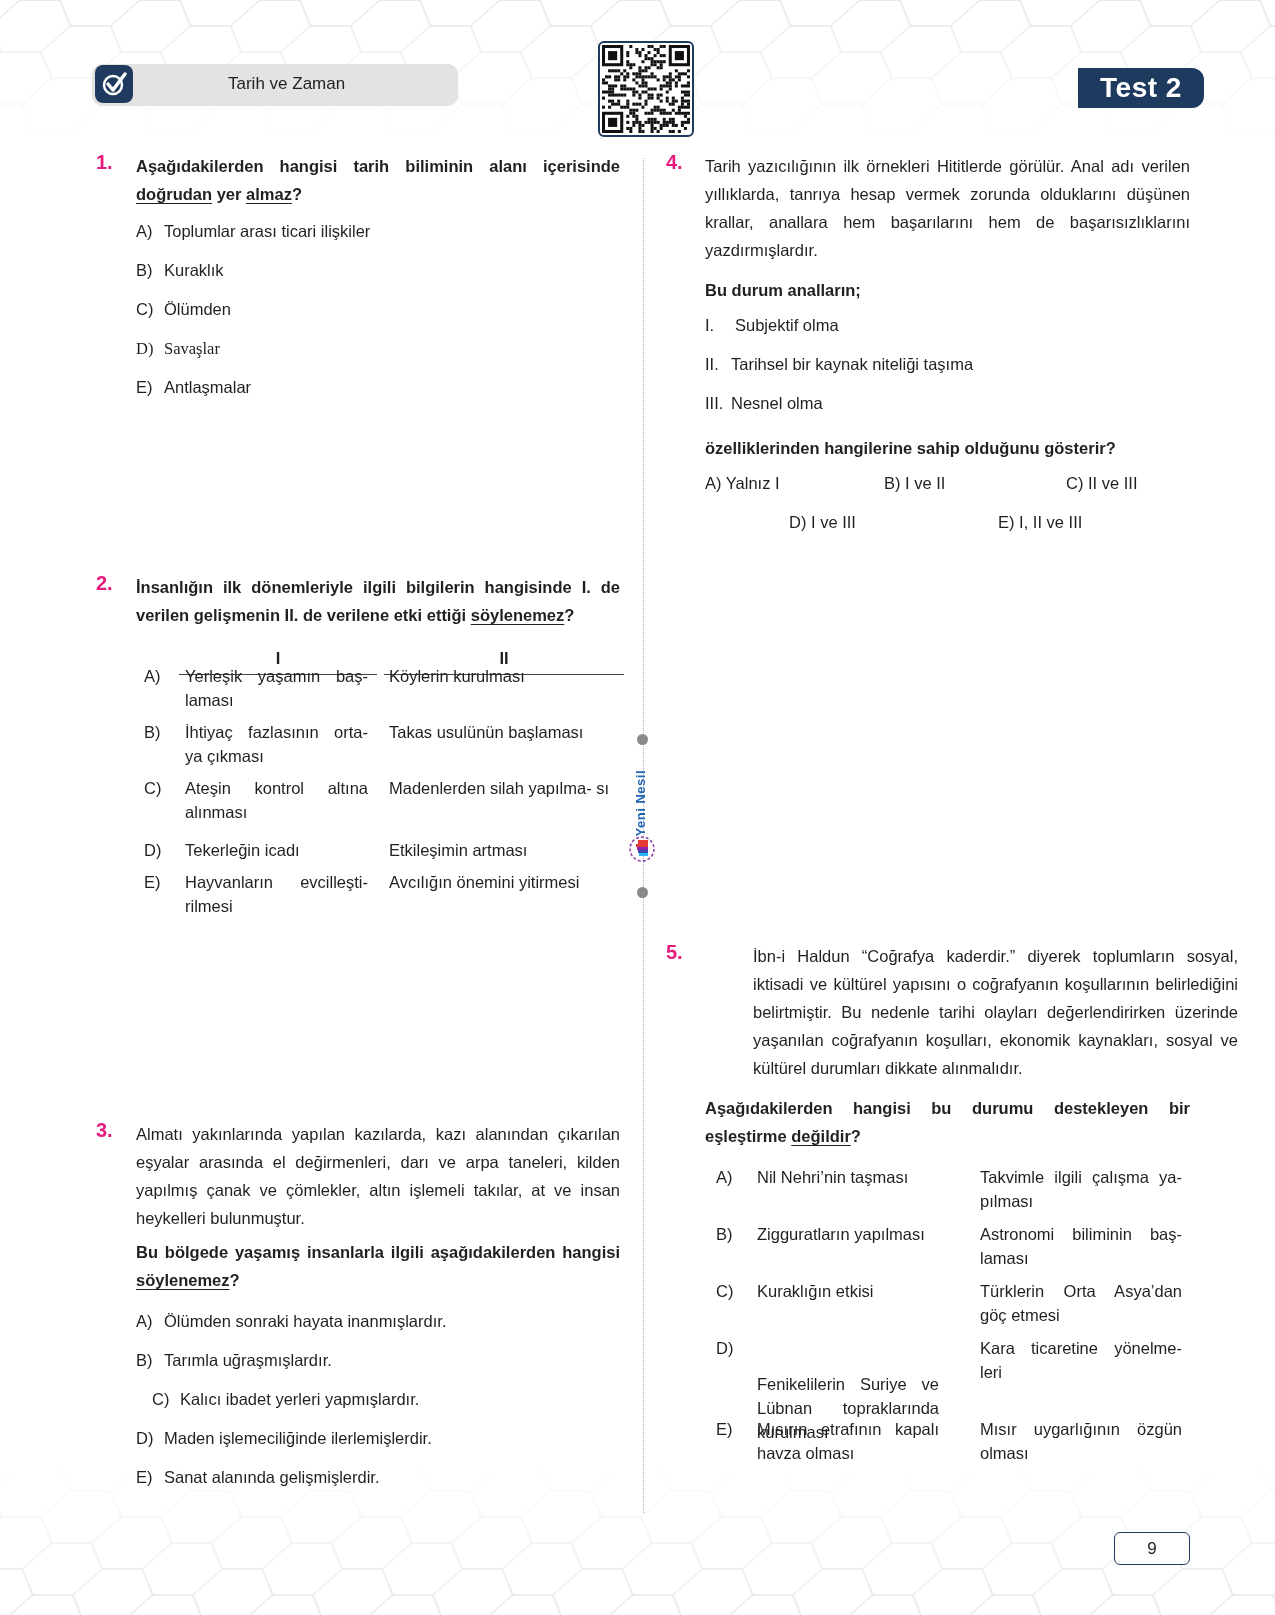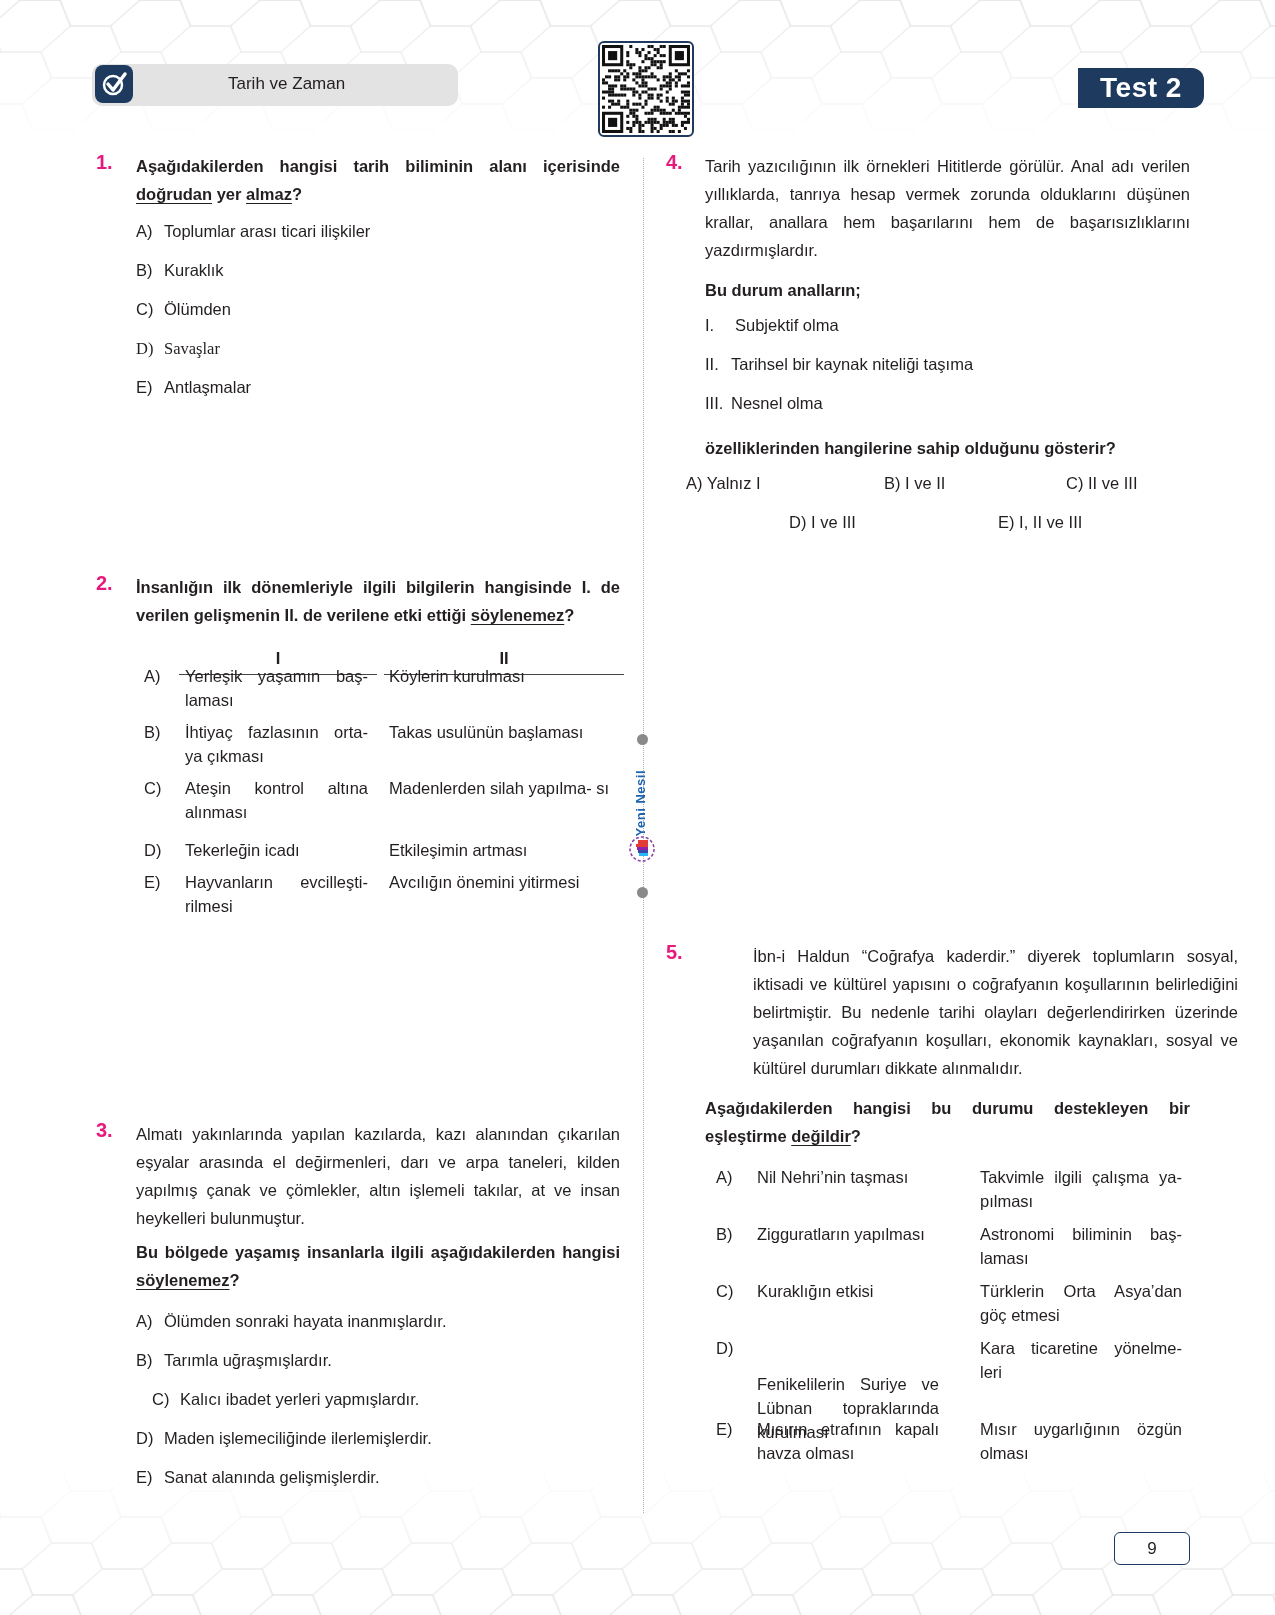--- a/index.html
+++ b/index.html
@@ -478,21 +478,21 @@
 <div class="opt" style="left:136px; top:1351px;"><span class="letter">B)</span><span>Tarımla uğraşmışlardır.</span></div>
 <div class="opt" style="left:136px; top:1390px;margin-left:16px;"><span class="letter">C)</span><span>Kalıcı ibadet yerleri yapmışlardır.</span></div>
 <div class="opt" style="left:136px; top:1429px;"><span class="letter">D)</span><span>Maden işlemeciliğinde ilerlemişlerdir.</span></div>
 <div class="opt" style="left:136px; top:1468px;"><span class="letter">E)</span><span>Sanat alanında gelişmişlerdir.</span></div>
 <div class="opt" style="left:705px; top:316px;">I.</div>
 <div class="opt" style="left:735px; top:316px;">Subjektif olma</div>
 <div class="opt" style="left:705px; top:355px;">II.</div>
 <div class="opt" style="left:731px; top:355px;">Tarihsel bir kaynak niteliği taşıma</div>
 <div class="opt" style="left:705px; top:394px;">III.</div>
 <div class="opt" style="left:731px; top:394px;">Nesnel olma</div>
-<div class="opt" style="left:686px; top:474px;"><span>A)</span> <span>Yalnız I</span></div>
+<div class="opt" style="left:705px; top:474px;"><span>A)</span> <span>Yalnız I</span></div>
 <div class="opt" style="left:884px; top:474px;"><span>B)</span> <span>I ve II</span></div>
 <div class="opt" style="left:1066px; top:474px;"><span>C)</span> <span>II ve III</span></div>
 <div class="opt" style="left:789px; top:513px;"><span>D)</span> <span>I ve III</span></div>
 <div class="opt" style="left:998px; top:513px;"><span>E)</span> <span>I, II ve III</span></div>
 <div class="lett" style="left:716px; top:1165px;">A)</div>
 <div class="cell" style="left:757px; top:1165px; width:182px;">Nil Nehri’nin taşması</div>
 <div class="cell" style="left:980px; top:1165px; width:202px;">Takvimle ilgili çalışma ya- pılması</div>
 <div class="lett" style="left:716px; top:1222px;">B)</div>
 <div class="cell" style="left:757px; top:1222px; width:182px;">Zigguratların yapılması</div>
 <div class="cell" style="left:980px; top:1222px; width:202px;">Astronomi biliminin baş- laması</div>

